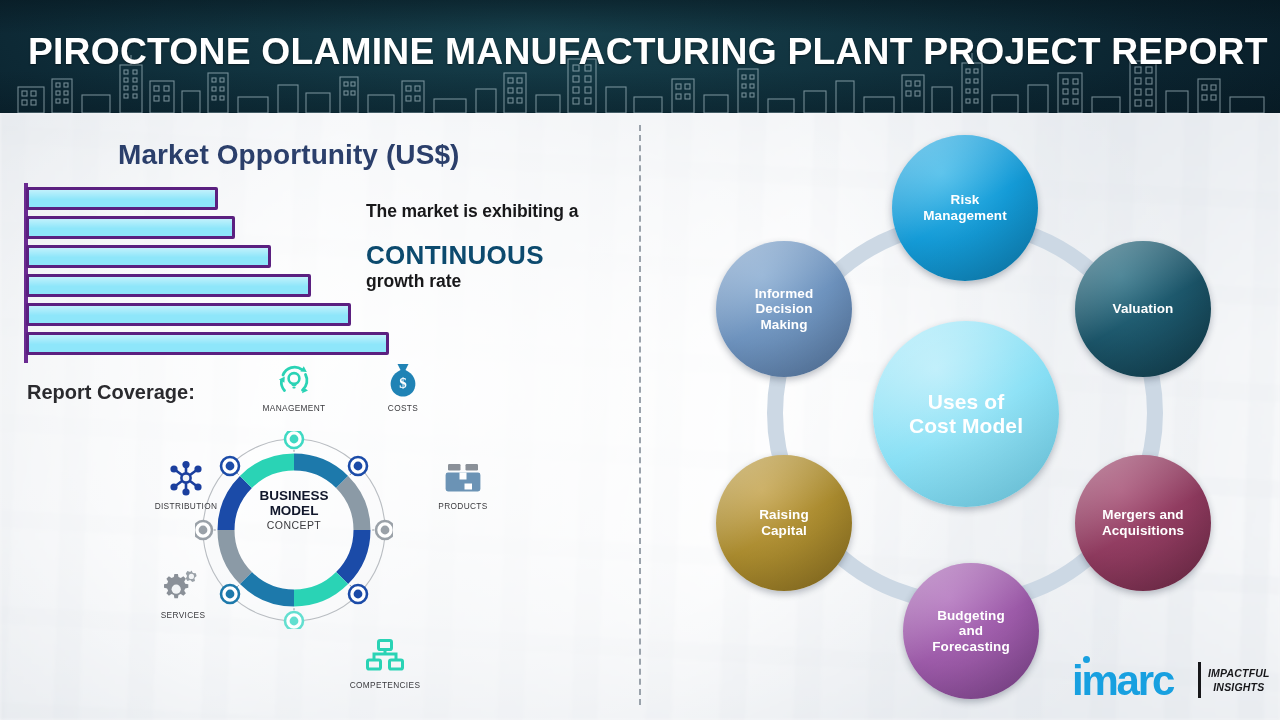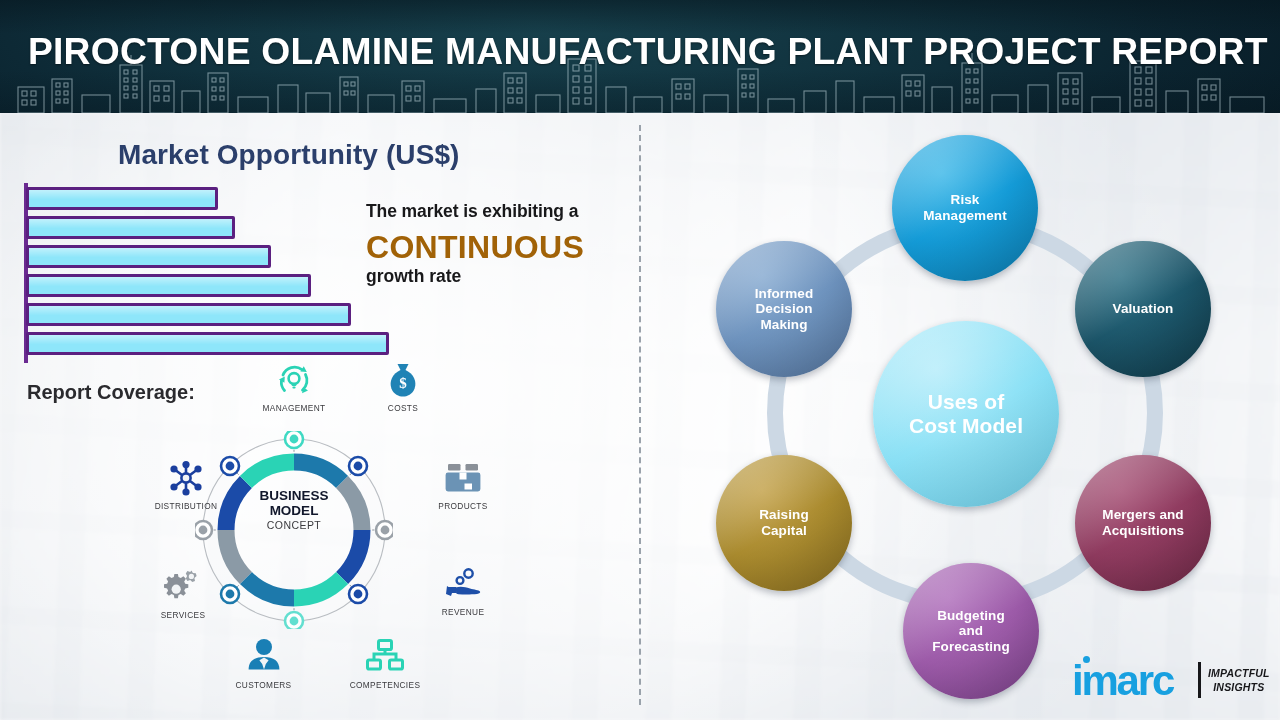--- a/index.html
+++ b/index.html
@@ -78,21 +78,21 @@
   }
   #chart .bar::after {
     content:""; position:absolute; inset:0;
     background:linear-gradient(180deg, rgba(255,255,255,.45) 0%, rgba(255,255,255,0) 55%);
   }
 
   #right-text {
     position:absolute; left:366px; top:88px; width:268px;
   }
   #right-text .line1 { font-size:17.5px; color:#18181a; font-weight:bold; letter-spacing:-.1px; }
-  #right-text .big   { font-size:32px; font-weight:bold; color:#a16207; letter-spacing:.3px; margin-top:7px; }
+  #right-text .big   { font-size:26px; font-weight:bold; color:#0c4a6e; letter-spacing:.3px; margin-top:18px; }
   #right-text .line3 { font-size:17.5px; color:#18181a; font-weight:bold; }
 
   #coverage-label {
     position:absolute; left:27px; top:268px;
     font-size:20px; font-weight:bold; color:#2a2a2e;
   }
 
   
   #bmc { position:absolute; left:120px; top:250px; width:390px; height:348px; }
   .cov-item { position:absolute; text-align:center; }
@@ -384,52 +384,34 @@
       <svg class="cov-icon" width="38" height="36" viewBox="0 0 38 36">
         <rect x="4" y="3" width="12.5" height="6.5" rx="1.2" fill="#8a9098"></rect>
         <rect x="21.5" y="3" width="12.5" height="6.5" rx="1.2" fill="#8a9098"></rect>
         <path d="M4 11.5 h30 a2.4 2.4 0 0 1 2.4 2.4 v14.2 a2.4 2.4 0 0 1 -2.4 2.4 h-30 a2.4 2.4 0 0 1 -2.4 -2.4 v-14.2 a2.4 2.4 0 0 1 2.4 -2.4 z" fill="#6b93b5"></path>
         <rect x="15.5" y="11.5" width="7" height="7" fill="#ffffff"></rect>
         <rect x="20.5" y="22.5" width="7.5" height="6" fill="#ffffff"></rect>
       </svg>
       <span class="cov-txt">PRODUCTS</span>
     </div>
 
-    <div class="cov-item" style="left:288px;top:204px;width:110px;">
-      <svg class="cov-icon" width="40" height="36" viewBox="0 0 40 36">
-        <circle cx="25.5" cy="6.5" r="4.2" fill="none" stroke="#1e4fa8" stroke-width="2.4"></circle>
-        <circle cx="17" cy="13.5" r="3.4" fill="none" stroke="#1e4fa8" stroke-width="2.4"></circle>
-        <path d="M5 20 L13 20 L14 26 L5 26 Z" fill="#1e4fa8"></path>
-        <path d="M4 19 L3 27 L8 29 L10 23 Z" fill="#1e4fa8"></path>
-        <path d="M12.5 20.5 C18 19 22 20 27 21.5 C31 22.7 36 23 37 24.6 C37.6 25.6 36.6 26.8 34 27 C28.5 27.5 21 27.5 15.5 27.2 L13.5 26.8 Z" fill="#1e4fa8"></path>
-      </svg>
-      <span class="cov-txt">REVENUE</span>
-    </div>
 
     <div class="cov-item" style="left:200px;top:275px;width:130px;">
       <svg class="cov-icon" width="40" height="38" viewBox="0 0 40 38">
         <g fill="none" stroke="#2ad3b5" stroke-width="3">
           <rect x="13.5" y="2.5" width="13" height="9" rx="1.6"></rect>
           <rect x="2.5" y="22" width="13" height="9" rx="1.6"></rect>
           <rect x="24.5" y="22" width="13" height="9" rx="1.6"></rect>
           <path d="M20 11.5 v4.5"></path>
             <path d="M9 22 v-6 h22 v6"></path>
         </g>
       </svg>
       <span class="cov-txt">COMPETENCIES</span>
     </div>
 
-    <div class="cov-item" style="left:86px;top:275px;width:115px;">
-      <svg class="cov-icon" width="36" height="38" viewBox="0 0 36 38">
-        <circle cx="18" cy="9" r="8" fill="#1a7fb5"></circle>
-        <path d="M2.6 31.5 C2.6 22.8 8.4 19 18 19 C27.6 19 33.4 22.8 33.4 31.5 Z" fill="#1a7fb5"></path>
-        <path d="M18 19.6 L22.6 22.2 L19.8 26 L18 31.5 L16.2 26 L13.4 22.2 Z" fill="#f2f4f6"></path>
-      </svg>
-      <span class="cov-txt">CUSTOMERS</span>
-    </div>
 
     <div class="cov-item" style="left:8px;top:205px;width:110px;">
       <svg class="cov-icon" width="40" height="38" viewBox="0 0 40 38">
         <g fill="#9aa1a8">
           <path d="M28.5 2.5 l1.4 2.6 2.9 .2 .8 2.8 -2.2 2 .6 2.9 -2.7 1.1 -2.1 -2 -2.8 1 -1.6 -2.5 1.3 -2.6 -1.3 -2.6 1.6 -2.5 2.8 1 z"></path>
           <circle cx="28.4" cy="8.4" r="2.6" fill="#f2f4f6"></circle>
         </g>
         <g fill="#8a9098">
           <path d="M15.5 9 l2.3 1 2.6 -1.7 2.5 2.5 -1.7 2.6 1 2.3 3.1 .6 v3.5 l-3.1 .6 -1 2.3 1.7 2.6 -2.5 2.5 -2.6 -1.7 -2.3 1 -.6 3.1 h-3.5 l-.6 -3.1 -2.3 -1 -2.6 1.7 -2.5 -2.5 1.7 -2.6 -1 -2.3 -3.1 -.6 v-3.5 l3.1 -.6 1 -2.3 -1.7 -2.6 2.5 -2.5 2.6 1.7 2.3 -1 .6 -3.1 h3.5 z"></path>
           <circle cx="13.2" cy="21.2" r="4.6" fill="#f2f4f6"></circle>

